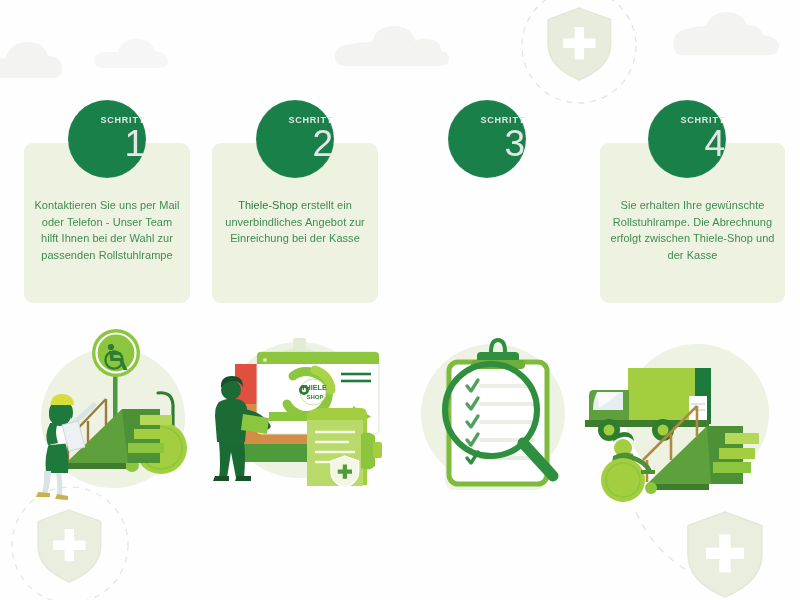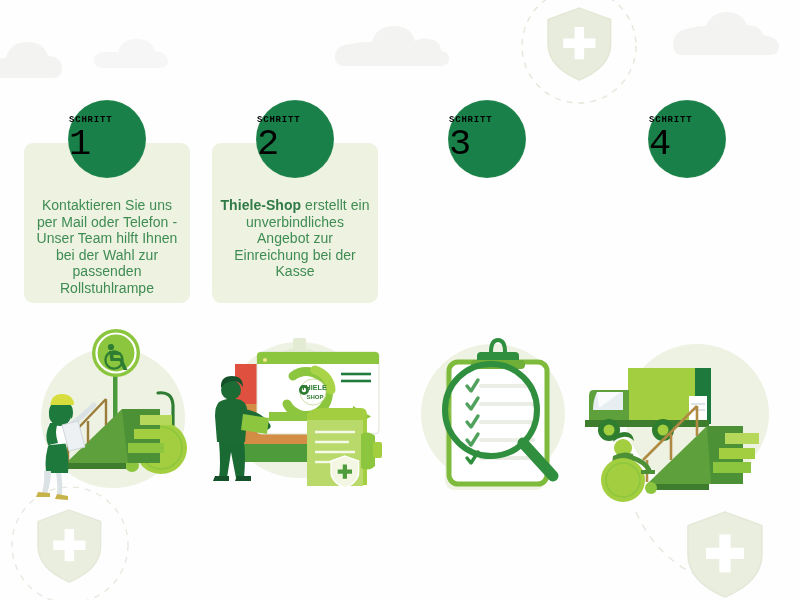--- a/index.html
+++ b/index.html
@@ -48,43 +48,42 @@
     border-radius: 9px;
     box-sizing: border-box;
   }
   .card-text {
     position: absolute;
     left: 8px;
     right: 8px;
     top: 54px;
     text-align: center;
     color: #3f8c53;
-    font-size: 14px;
+    font-size: 11px;
     line-height: 16.6px;
     letter-spacing: 0.05px;
   }
   .card-text b {
-    font-weight: bold;
+    font-weight: normal;
     color: #2f7a46;
     text-align: center;
   }
 
   
   .step-badge {
     position: absolute;
     width: 78px;
     height: 78px;
     border-radius: 50%;
     background: #1a8049;
     border: 1.5px dotted #2f8d56;
     box-sizing: border-box;
-    color: #000000;
-    text-align: left;
+    color: #e5e5e5;
+    text-align: right;
     z-index: 5;
-    font-family: Liberation Mono, monospace;
   }
   .badge-word {
     position: absolute;
     left: 0; right: 0;
     top: 14px;
     font-size: 9px;
     font-weight: bold;
     letter-spacing: 0.8px;
   }
   .badge-num {
@@ -139,20 +138,23 @@
 
     <div class="step-card" style="left:24px;width:166px;">
       <div class="card-text">Kontaktieren Sie uns per Mail oder Telefon - Unser Team hilft Ihnen bei der Wahl zur passenden Rollstuhlrampe</div>
     </div>
 
     <div class="step-card" style="left:212px;width:166px;">
       <div class="card-text"><b>Thiele-Shop</b> erstellt ein unverbindliches Angebot zur Einreichung bei der Kasse</div>
     </div>
 
 
+    <div class="step-card" style="left:600px;width:185px;">
+      <div class="card-text">Sie erhalten Ihre gewünschte Rollstuhlrampe. Die Abrechnung erfolgt zwischen Thiele-Shop und der Kasse</div>
+    </div>
   </div>
 
   <div class="step-badge" style="left:68px;top:100px;">
     <div class="badge-word">SCHRITT</div>
     <div class="badge-num">1</div>
   </div>
   <div class="step-badge" style="left:256px;top:100px;">
     <div class="badge-word">SCHRITT</div>
     <div class="badge-num">2</div>
   </div>

